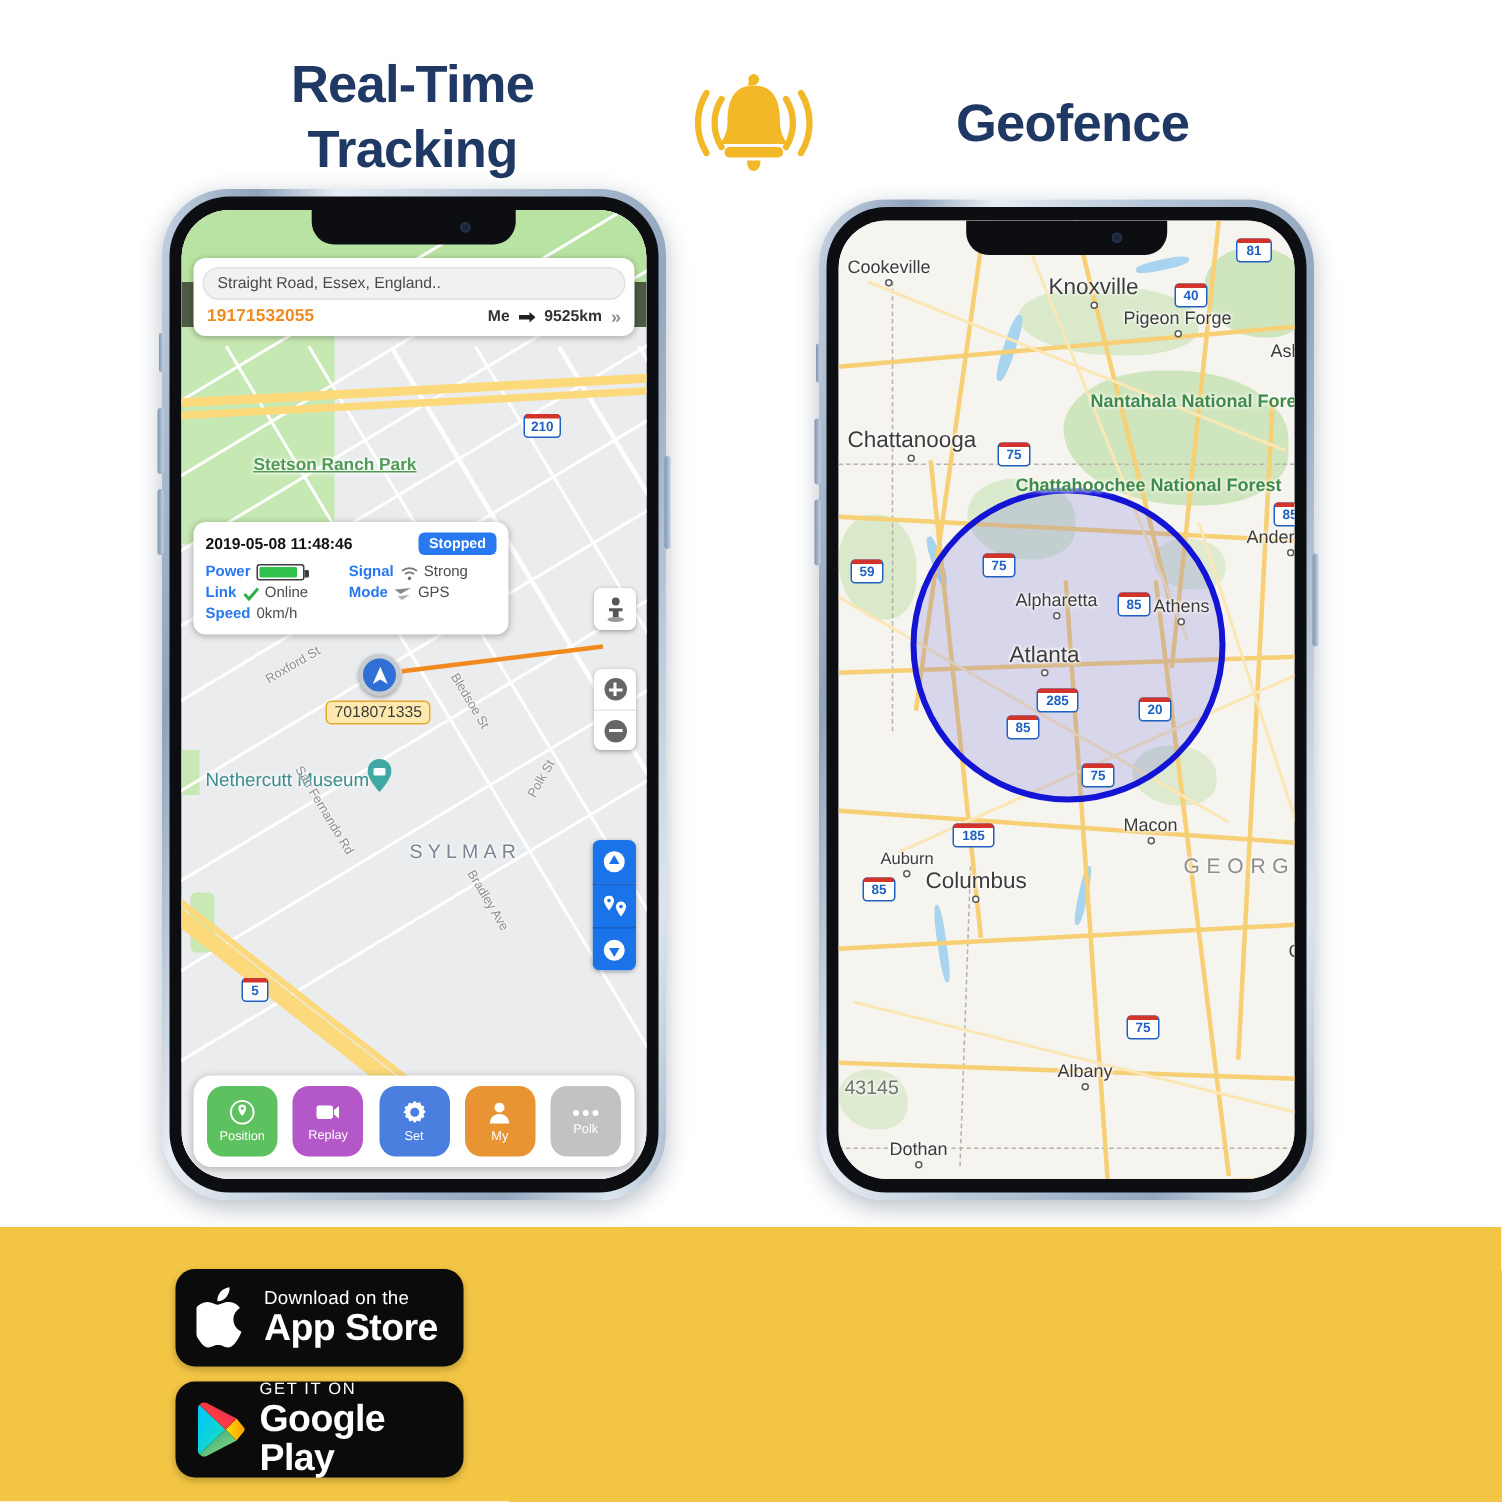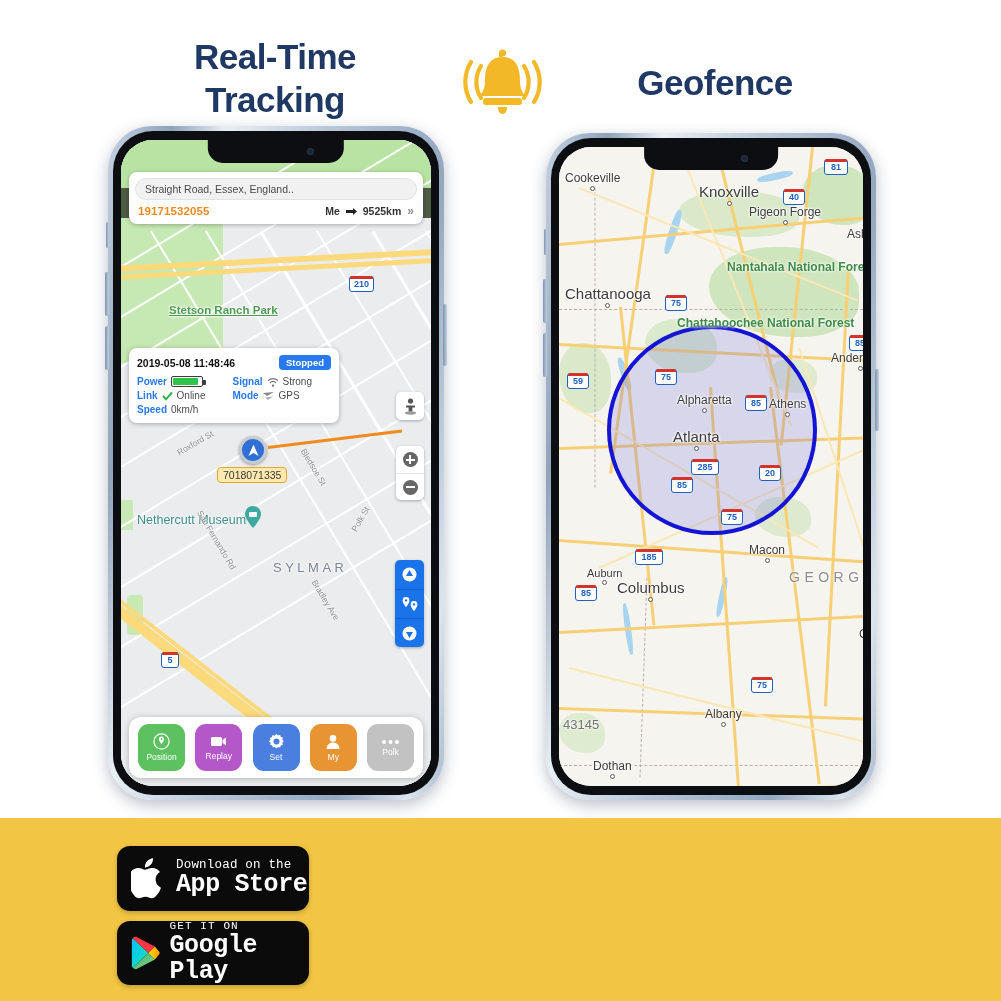--- a/index.html
+++ b/index.html
@@ -176,21 +176,21 @@
     position:absolute; left:48px; top:178px; width:210px; height:210px;
     border:4px solid #1414d4; border-radius:50%;
     background:rgba(110,110,225,.22); z-index:12;
   }
   .ga-code{ position:absolute; left:4px; bottom:54px; font-size:13px; color:#737373;
             text-shadow:0 0 3px #fff,0 0 3px #fff; }
 
   
   .banner{ position:absolute; left:0; top:818px; width:1001px; height:183px; background:#f2c544; }
   .badge{ position:absolute; background:#0b0b0b; border-radius:13px; display:flex;
-          align-items:center; box-shadow:0 2px 5px rgba(0,0,0,.22);font-family:Liberation Mono, monospace; }
+          align-items:center; box-shadow:0 2px 5px rgba(0,0,0,.22); }
   #badge-apple{ left:117px; top:846px; width:192px; height:65px; padding-left:14px; }
   #badge-google{ left:117px; top:921px; width:192px; height:64px; padding-left:14px; }
   .badge .txt{ color:#fff; line-height:1.05; margin-left:9px; }
   .badge .small{ font-size:12.5px; letter-spacing:.2px; }
   .badge .big{ font-size:25px; font-weight:bold; letter-spacing:-.4px; }
   .badge .small-caps{ font-size:11px; letter-spacing:1.1px; }
 </style>
 </head>
 <body>
 

